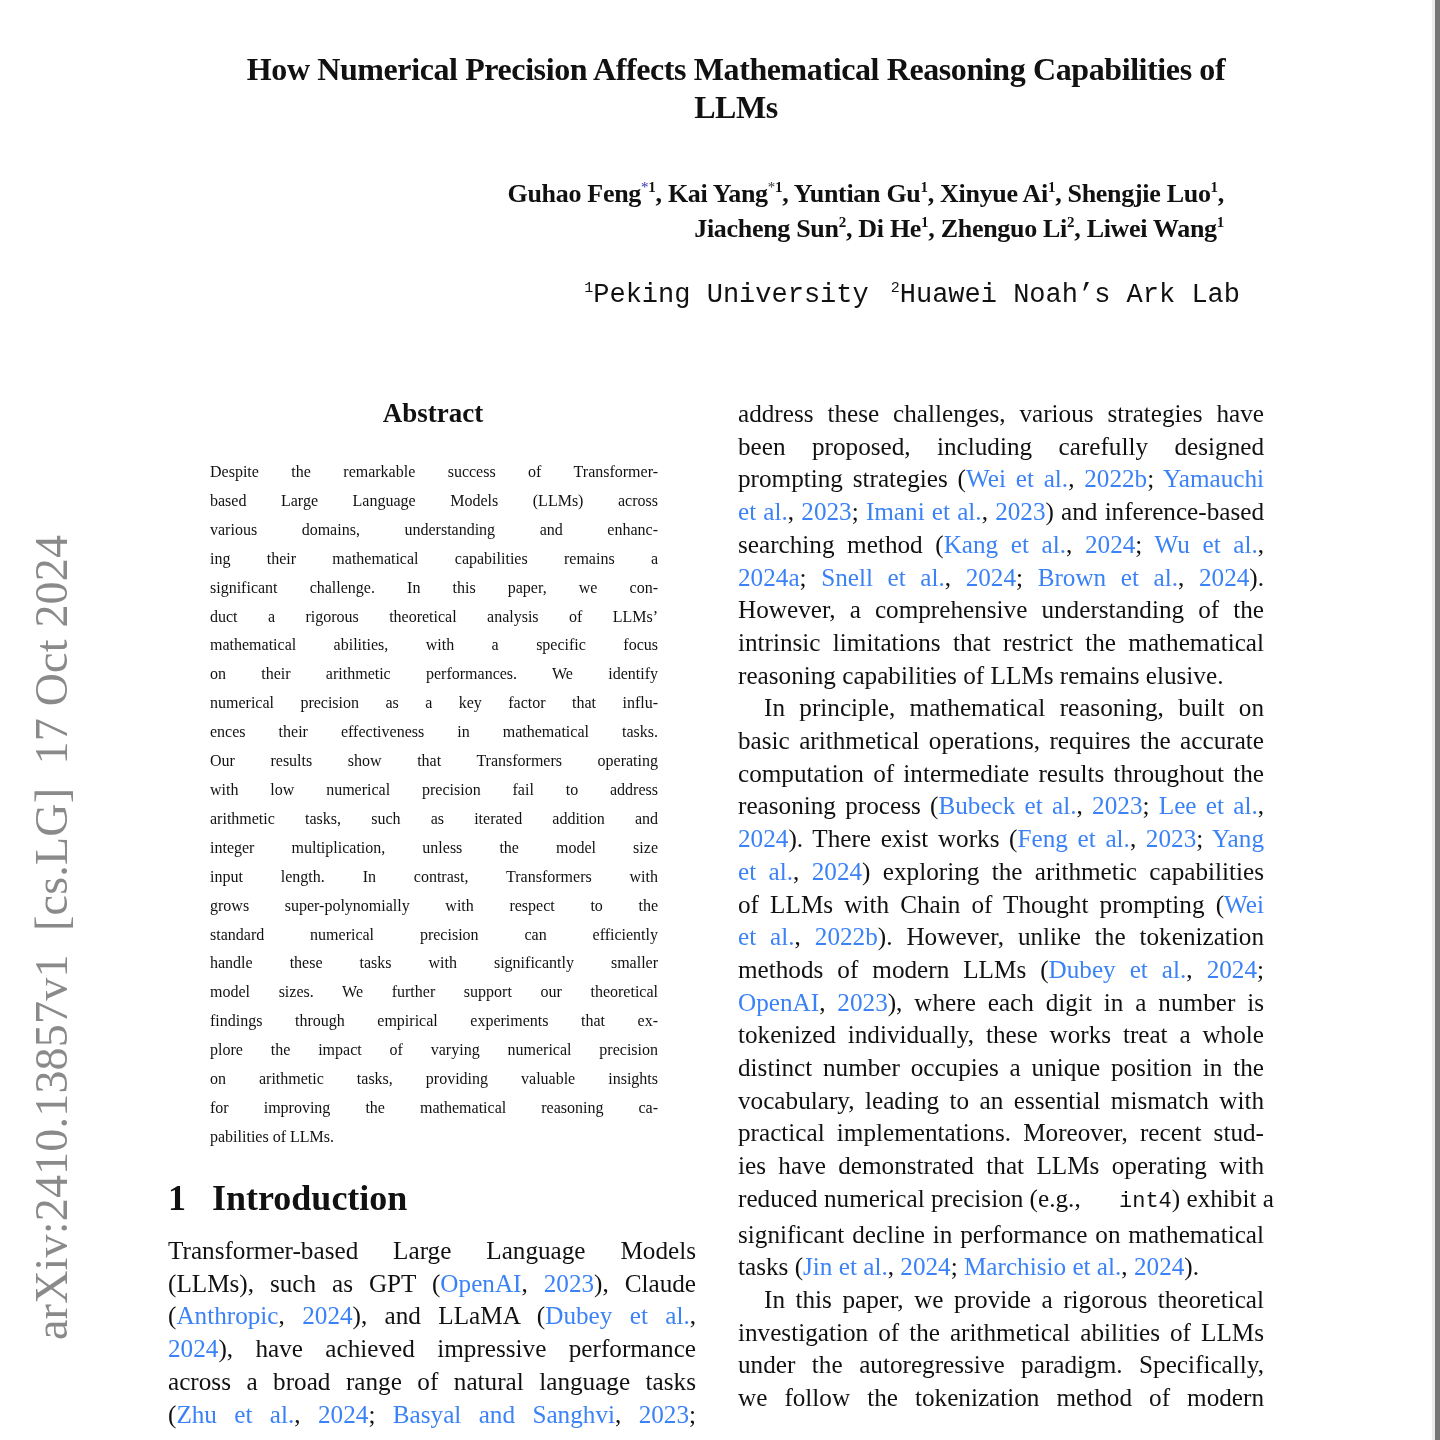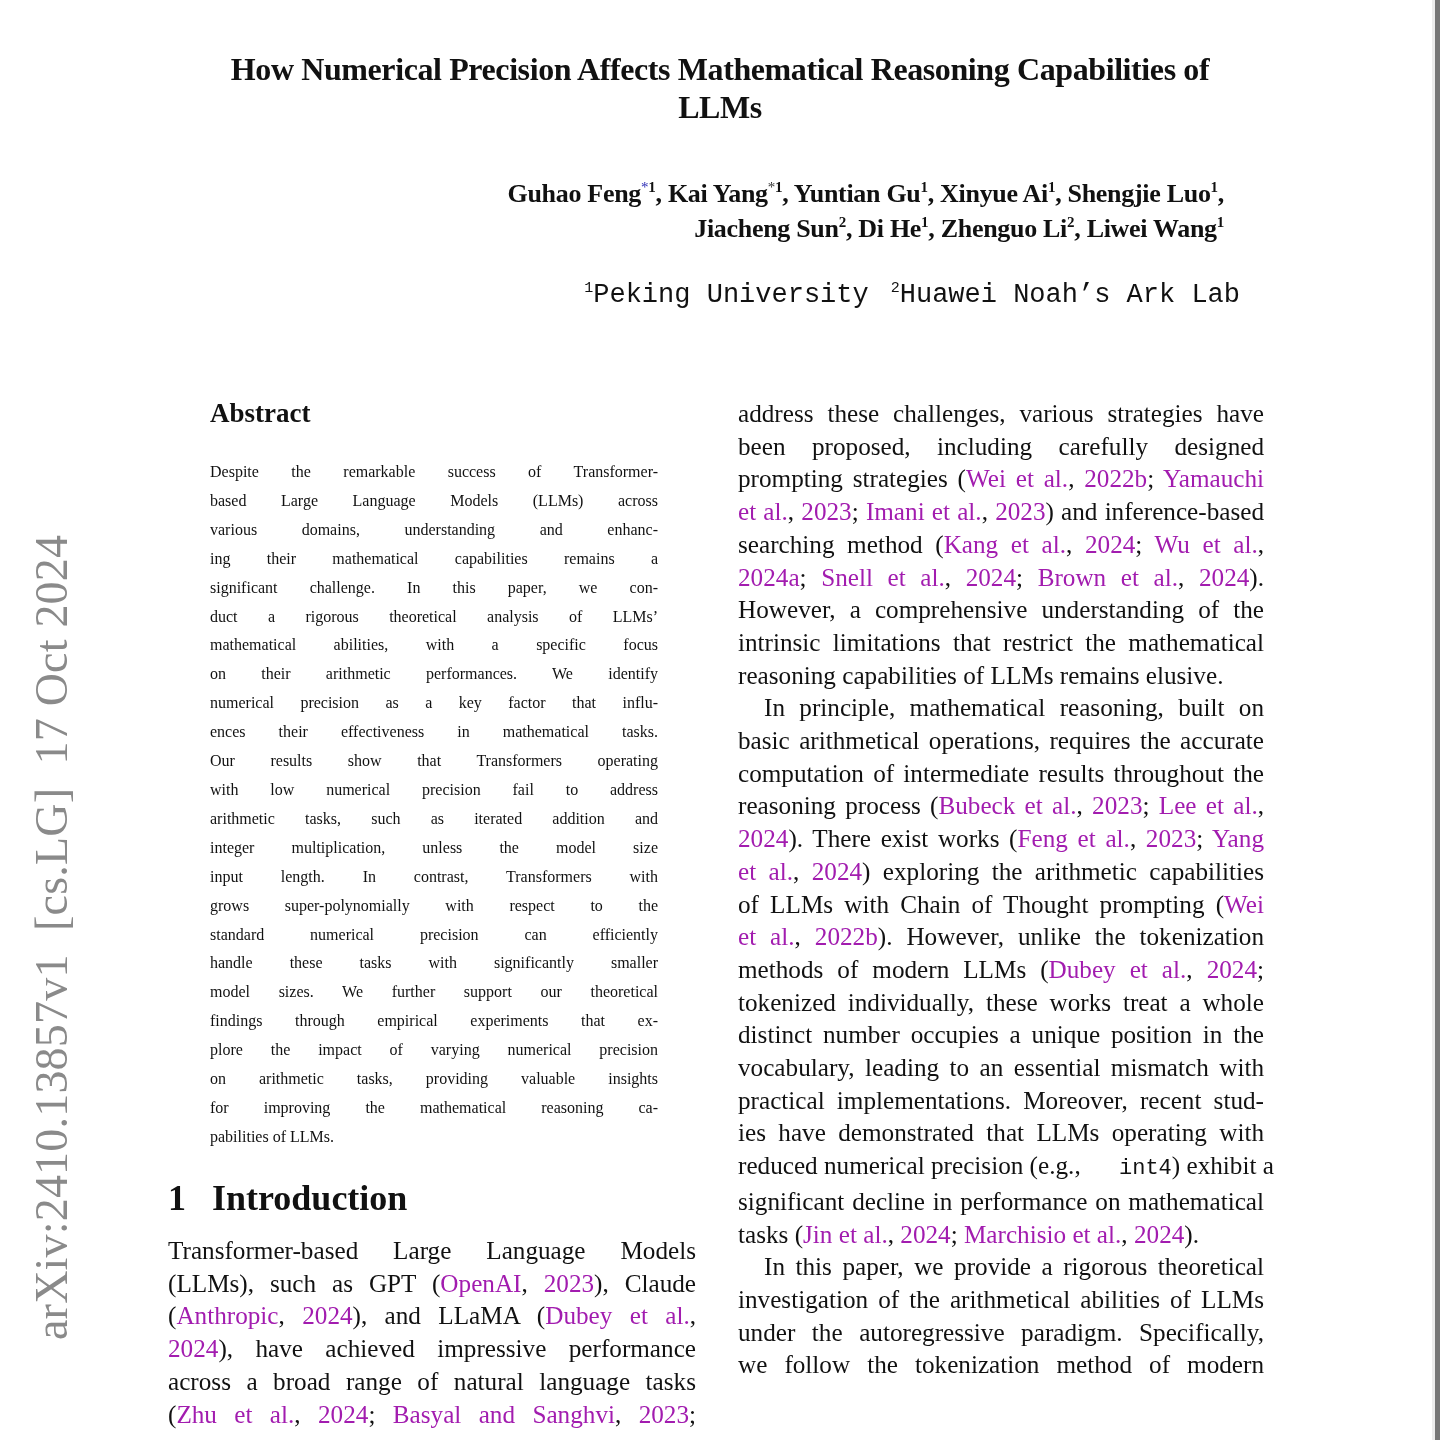--- a/index.html
+++ b/index.html
@@ -20,21 +20,21 @@
       top: 0;
       right: 0;
       width: 5px;
       height: 1440px;
       background: #767676;
       border-left: 3px solid #ececec;
     }
     .title {
       position: absolute;
       top: 50px;
-      left: 150px;
+      left: 166px;
       width: 1140px;
       text-align: center;
       font-weight: bold;
       font-size: 32px;
       line-height: 38px;
       letter-spacing: -0.4px;
     }
     .authors {
       position: absolute;
       top: 176px;
@@ -75,20 +75,21 @@
       color: #8a8a8a;
       letter-spacing: 0.2px;
       line-height: 60px;
       width: 860px;
     }
     .abstract-heading {
       position: absolute;
       top: 395px;
       left: 210px;
       width: 446px;
+      text-align: center;
       font-weight: bold;
       font-size: 27px;
       line-height: 36px;
     }
     .abstract-body {
       position: absolute;
       top: 458px;
       left: 210px;
       width: 448px;
       font-size: 16px;
@@ -121,21 +122,21 @@
       top: 1235px;
       left: 168px;
       width: 528px;
     }
     .col-right {
       top: 398px;
       left: 738px;
       width: 526px;
     }
     .indent { padding-left: 26px; }
-    .cite { color: #a21caf; }
+    .cite { color: #3b82f6; }
     .mono { font-family: "Liberation Mono", "DejaVu Sans Mono", monospace; font-size: 22px; margin-left: 32px; }
   </style>
 </head>
 <body>
 
 <div class="page-edge"></div>
 
 <div class="arxiv">arXiv:2410.13857v1  [cs.LG]  17 Oct 2024</div>
 
 <div class="title">
@@ -202,20 +203,21 @@
     <div class="para">
       <span class="line indent">In principle, mathematical reasoning, built on</span>
       <span class="line">basic arithmetical operations, requires the accurate</span>
       <span class="line">computation of intermediate results throughout the</span>
       <span class="line">reasoning process (<a class="cite">Bubeck et al.</a>, <a class="cite">2023</a>; <a class="cite">Lee et al.</a>,</span>
       <span class="line"><a class="cite">2024</a>). There exist works (<a class="cite">Feng et al.</a>, <a class="cite">2023</a>; <a class="cite">Yang</a></span>
       <span class="line"><a class="cite">et al.</a>, <a class="cite">2024</a>) exploring the arithmetic capabilities</span>
       <span class="line">of LLMs with Chain of Thought prompting (<a class="cite">Wei</a></span>
       <span class="line"><a class="cite">et al.</a>, <a class="cite">2022b</a>).  However, unlike the tokenization</span>
       <span class="line">methods of modern LLMs (<a class="cite">Dubey et al.</a>, <a class="cite">2024</a>;</span>
+      <span class="line"><a class="cite">OpenAI</a>, <a class="cite">2023</a>), where each digit in a number is</span>
       <span class="line">tokenized individually, these works treat a whole</span>
       <span class="line">distinct number occupies a unique position in the</span>
       <span class="line">vocabulary, leading to an essential mismatch with</span>
       <span class="line">practical implementations. Moreover, recent stud-</span>
       <span class="line">ies have demonstrated that LLMs operating with</span>
       <span class="line">reduced numerical precision (e.g., <code class="mono">int4</code>) exhibit a</span>
       <span class="line">significant decline in performance on mathematical</span>
       <span class="line last">tasks (<a class="cite">Jin et al.</a>, <a class="cite">2024</a>; <a class="cite">Marchisio et al.</a>, <a class="cite">2024</a>).</span>
     </div>
     <div class="para">

